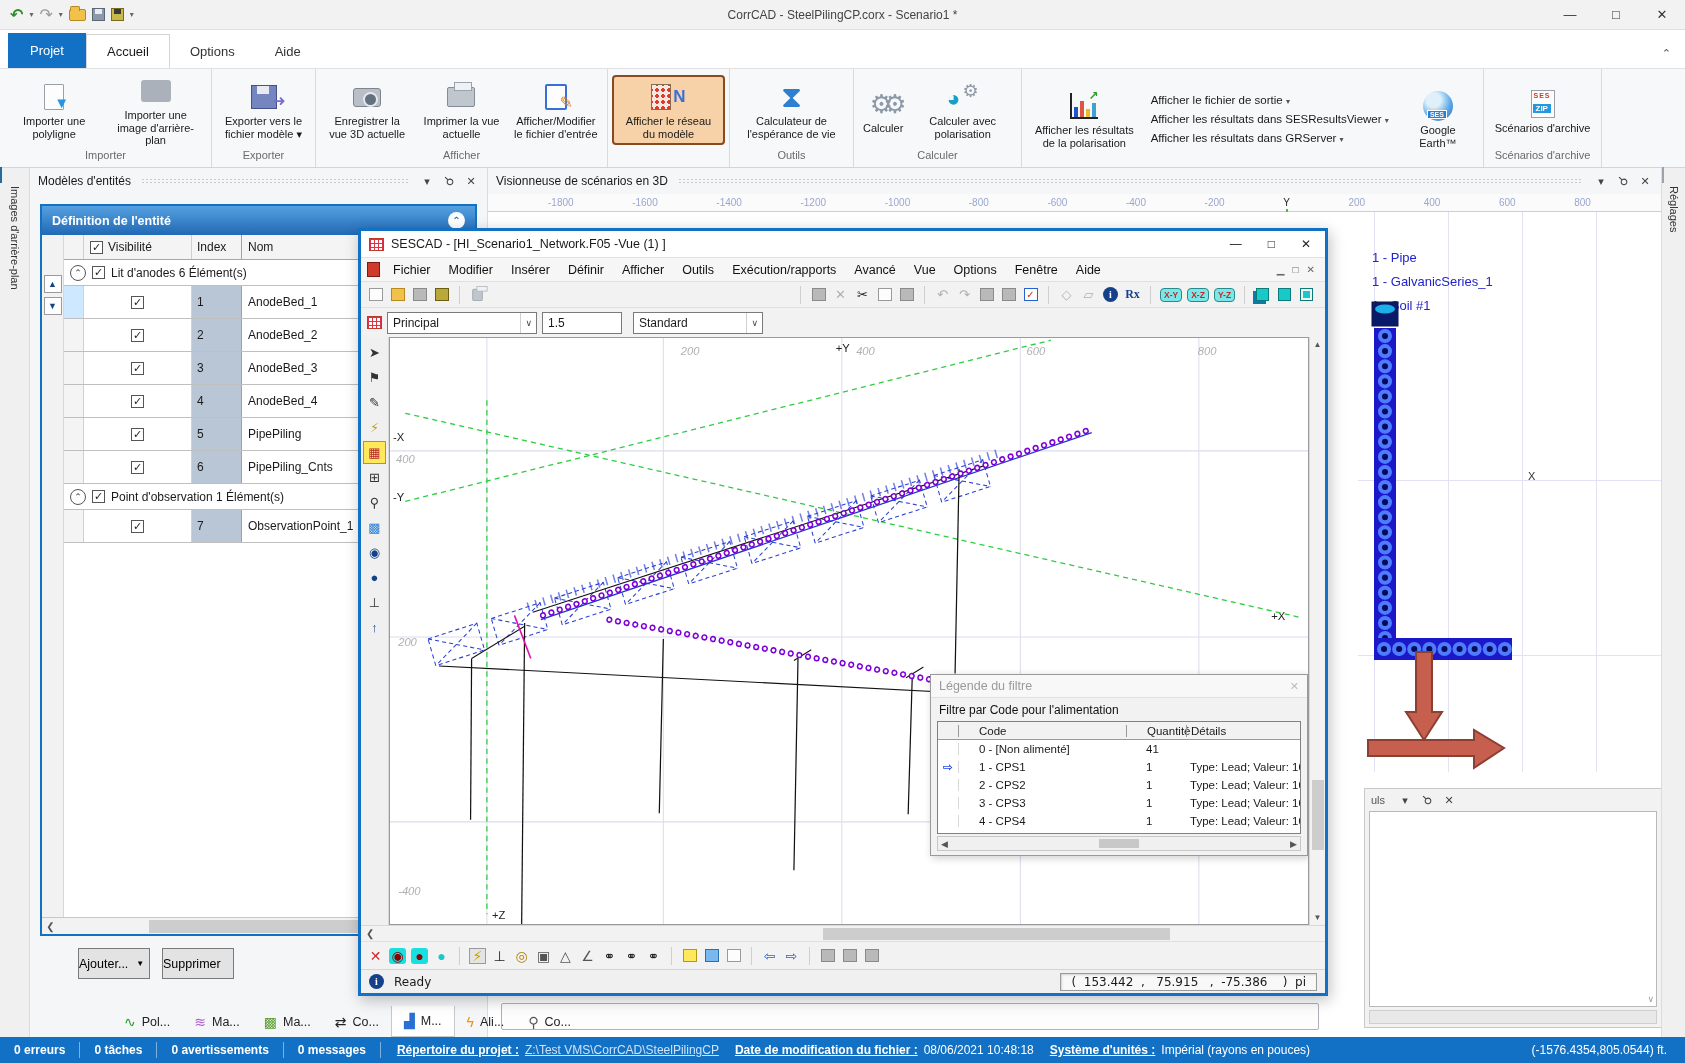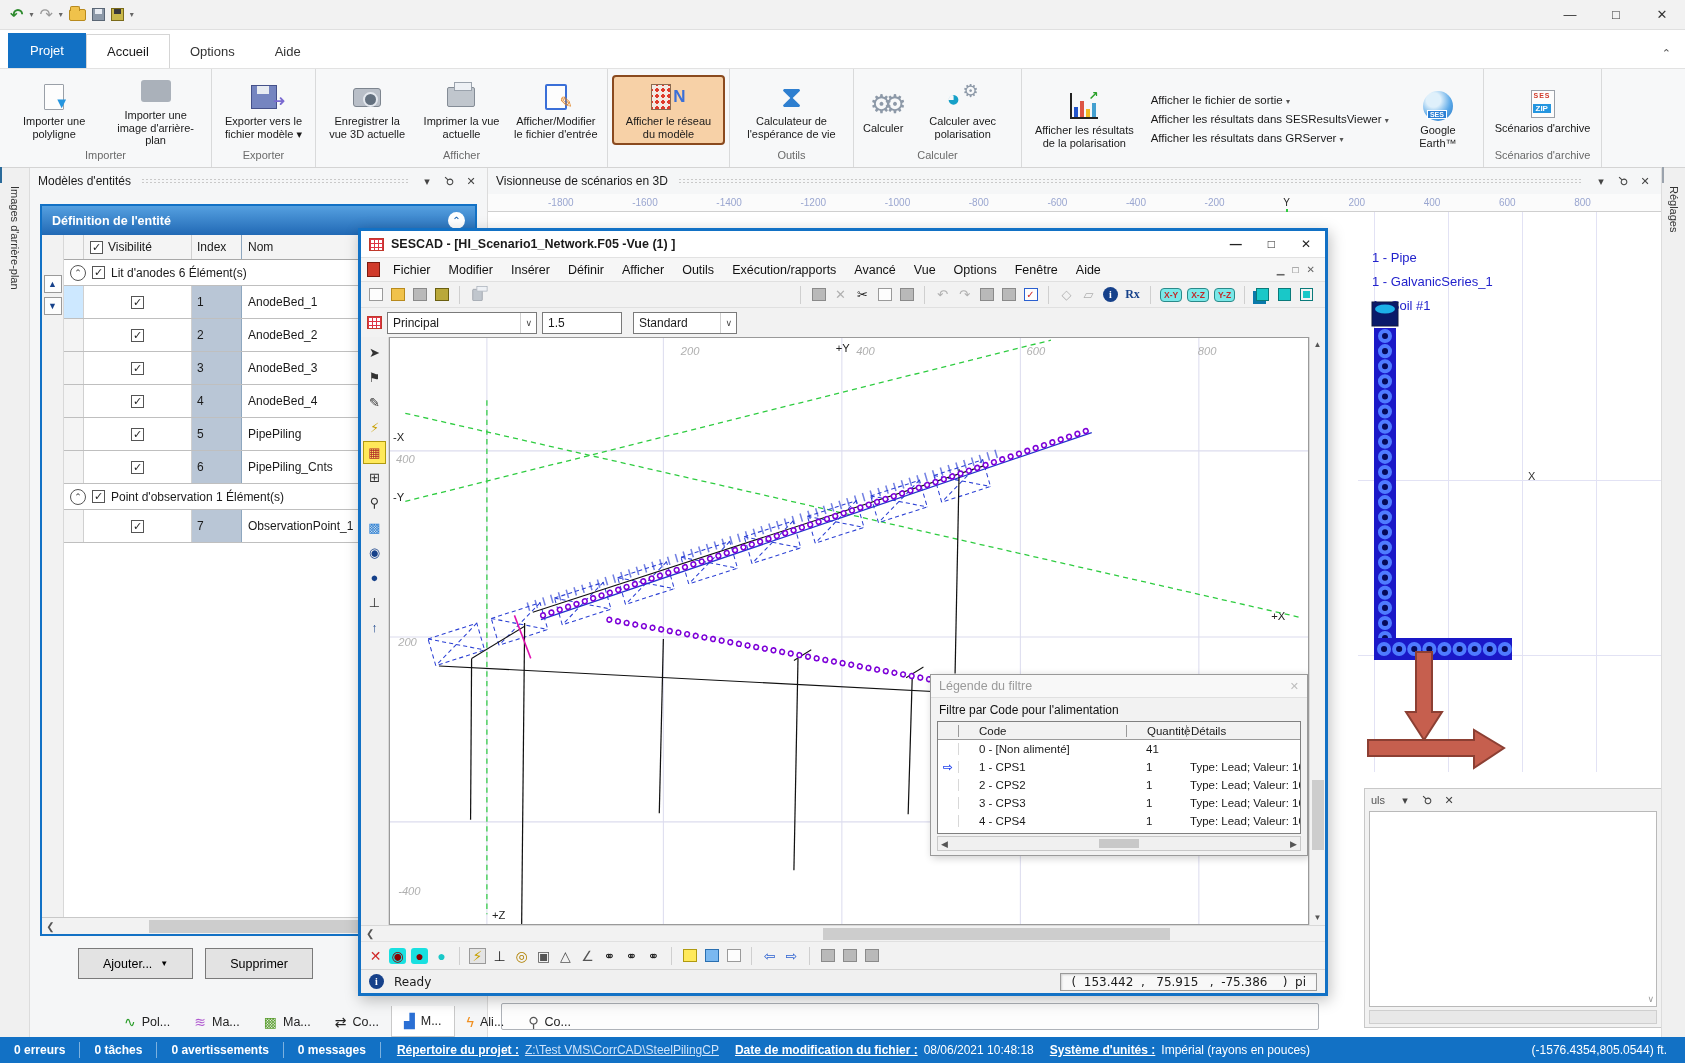--- a/index.html
+++ b/index.html
@@ -105,21 +105,21 @@
   .c-fi { width:96px; display:flex; align-items:center; padding-left:4px; }
   .erow.data { height:33px; }
   .rbtn-r { width:18px; height:22px; border:1px solid #8a8a8a; background:#e8e8e8; font-size:11px; display:flex; align-items:center; justify-content:center; }
   .grow { height:26px; display:flex; align-items:center; gap:6px; padding-left:6px; border-bottom:1px solid #bfbfbf; background:#fff; }
   .gcirc { width:16px; height:16px; border-radius:50%; border:1px solid #555; display:flex; align-items:center; justify-content:center; font-size:9px; color:#333; }
   .cb { width:13px; height:13px; border:1px solid #555; background:#fff; display:inline-flex; align-items:center; justify-content:center; font-size:11px; color:#222; line-height:1; }
   #dockscroll { height:17px; border-top:1px solid #c8c8c8; background:#f2f2f2; display:flex; align-items:center; }
   #dockscroll .larr { width:17px; text-align:center; color:#555; font-size:10px; }
   #dockscroll .thumb { margin-left:90px; width:300px; height:13px; background:#cdcdcd; }
   #addrow { position:absolute; left:48px; top:780px; display:flex; gap:12px; }
-  .wbtn { min-width:72px; height:31px; background:#e3e3e3; border:1px solid #7a7a7a; display:flex; align-items:center; justify-content:flex-start; gap:8px; font-size:12.5px; padding:0 24px; }
+  .wbtn { min-width:72px; height:31px; background:#e3e3e3; border:1px solid #7a7a7a; display:flex; align-items:center; justify-content:flex-start; gap:8px; font-size:12.5px; padding:0 0; }
   .wbtn .dd { font-size:8px; }
 
   
   #viewer { left:487px; top:168px; width:1174px; height:869px; background:#fff; border-left:1px solid #dcdcdc; }
   #viewer .caption { background:#f5f6f7; }
   #vruler { height:18px; background:#fbfbfb; border-bottom:1px solid #cfcfcf; display:flex; justify-content:space-between; align-items:center; padding:0 70px 0 60px; color:#9aa6d0; font-size:10px; }
   #vruler .ymark { color:#222; position:relative; }
   #vruler .ymark:after { content:""; position:absolute; left:50%; bottom:-5px; width:2px; height:4px; background:#2ecc40; }
   #vbody { position:relative; height:825px; background:#fff; overflow:hidden; }
   .vgridv { position:absolute; top:0; width:1px; height:560px; background:#e2e2f4; }
@@ -143,21 +143,21 @@
   
   #statusbar { left:0; top:1037px; width:1685px; height:26px; background:#1271c5; color:#fff; display:flex; align-items:center; font-size:12px; }
   #statusbar .seg { padding:0 14px; font-weight:bold; border-right:1px solid rgba(255,255,255,.45); height:16px; display:flex; align-items:center; }
   #statusbar .lbl { font-weight:bold; text-decoration:underline; margin:0 6px 0 16px; }
   #statusbar .lnk { color:#cfe3fa; text-decoration:underline; }
   #statusbar .val { color:#fff; }
   #statusbar .coords { margin-left:auto; margin-right:18px; }
 
   
   #sescad { left:358px; top:228px; width:970px; height:768px; border:3px solid #1271c5; background:#f0f0f0; z-index:50; display:flex; flex-direction:column; box-shadow:2px 4px 14px rgba(0,0,0,.25); }
-  #sc-title { height:26px; background:#fff; display:flex; align-items:center; gap:7px; padding:0 8px; font-size:12.5px;font-weight:bold; }
+  #sc-title { height:26px; background:#fff; display:flex; align-items:center; gap:7px; padding:0 8px; font-size:12.5px; }
   .redgrid { width:15px; height:13px; background:#fff; border:1px solid #c0392b; background-image:linear-gradient(#d34 1px,transparent 1px),linear-gradient(90deg,#d34 1px,transparent 1px); background-size:4px 4px; }
   #sc-title .wb { margin-left:auto; display:flex; gap:26px; padding-right:6px; color:#222; font-size:12px; }
   #sc-menu { height:24px; background:#f6f6f6; display:flex; align-items:center; gap:0; padding:0 6px; border-top:1px solid #e2e2e2; }
   #sc-menu .mi { padding:0 9px; font-size:12.5px; color:#111; }
   #sc-menu .docic { width:13px; height:15px; background:#d03a2a; border:1px solid #7a1a10; margin-right:4px; }
   #sc-menu .mdib { margin-left:auto; display:flex; gap:8px; color:#666; font-size:10px; padding-right:4px; }
   .sc-tb { display:flex; align-items:center; gap:5px; padding:0 6px; background:#f2f2f2; border-top:1px solid #e0e0e0; }
   #sc-tb1 { height:26px; }
   .ti { width:17px; height:16px; display:inline-flex; align-items:center; justify-content:center; font-size:13px; }
   .tb-sep { width:1px; height:18px; background:#cfcfcf; margin:0 4px; }
@@ -216,20 +216,21 @@
   <div class="qat">
     <span class="g">↶</span>
       <span class="dd">▾</span>
     <span class="gr">↷</span>
       <span class="dd">▾</span>
     <span class="ic-folder"></span>
     <span class="ic-save"></span>
     <span class="ic-save2"></span>
     <span class="dd">▾</span>
   </div>
+  <div class="title">CorrCAD - SteelPilingCP.corx - Scenario1 *</div>
   <div class="winbtns">
     <span>—</span>
     <span>□</span>
     <span>✕</span>
   </div>
 </div>
 
 <div id="tabrow" class="abs">
   <span class="rtab projet">Projet</span>
   <span class="rtab active">Accueil</span>
@@ -735,21 +736,21 @@
   </div>
   <div class="sc-tb" id="sc-tb2">
     <span class="redgrid"></span>
     <span class="combo" style="width:150px">
         <span>Principal</span>
         <span class="cdd">∨</span>
       </span>
     <span class="combo" style="width:80px">
         <span>1.5</span>
       </span>
-    <span class="combo" style="width:104px;margin-left:6px">
+    <span class="combo" style="width:130px;margin-left:6px">
         <span>Standard</span>
         <span class="cdd">∨</span>
       </span>
   </div>
   <div id="sc-main">
     <div id="palette">
       <span class="pbtn">➤</span>
       <span class="pbtn">⚑</span>
       <span class="pbtn">✎</span>
       <span class="pbtn" style="color:#c8a000">⚡</span>

